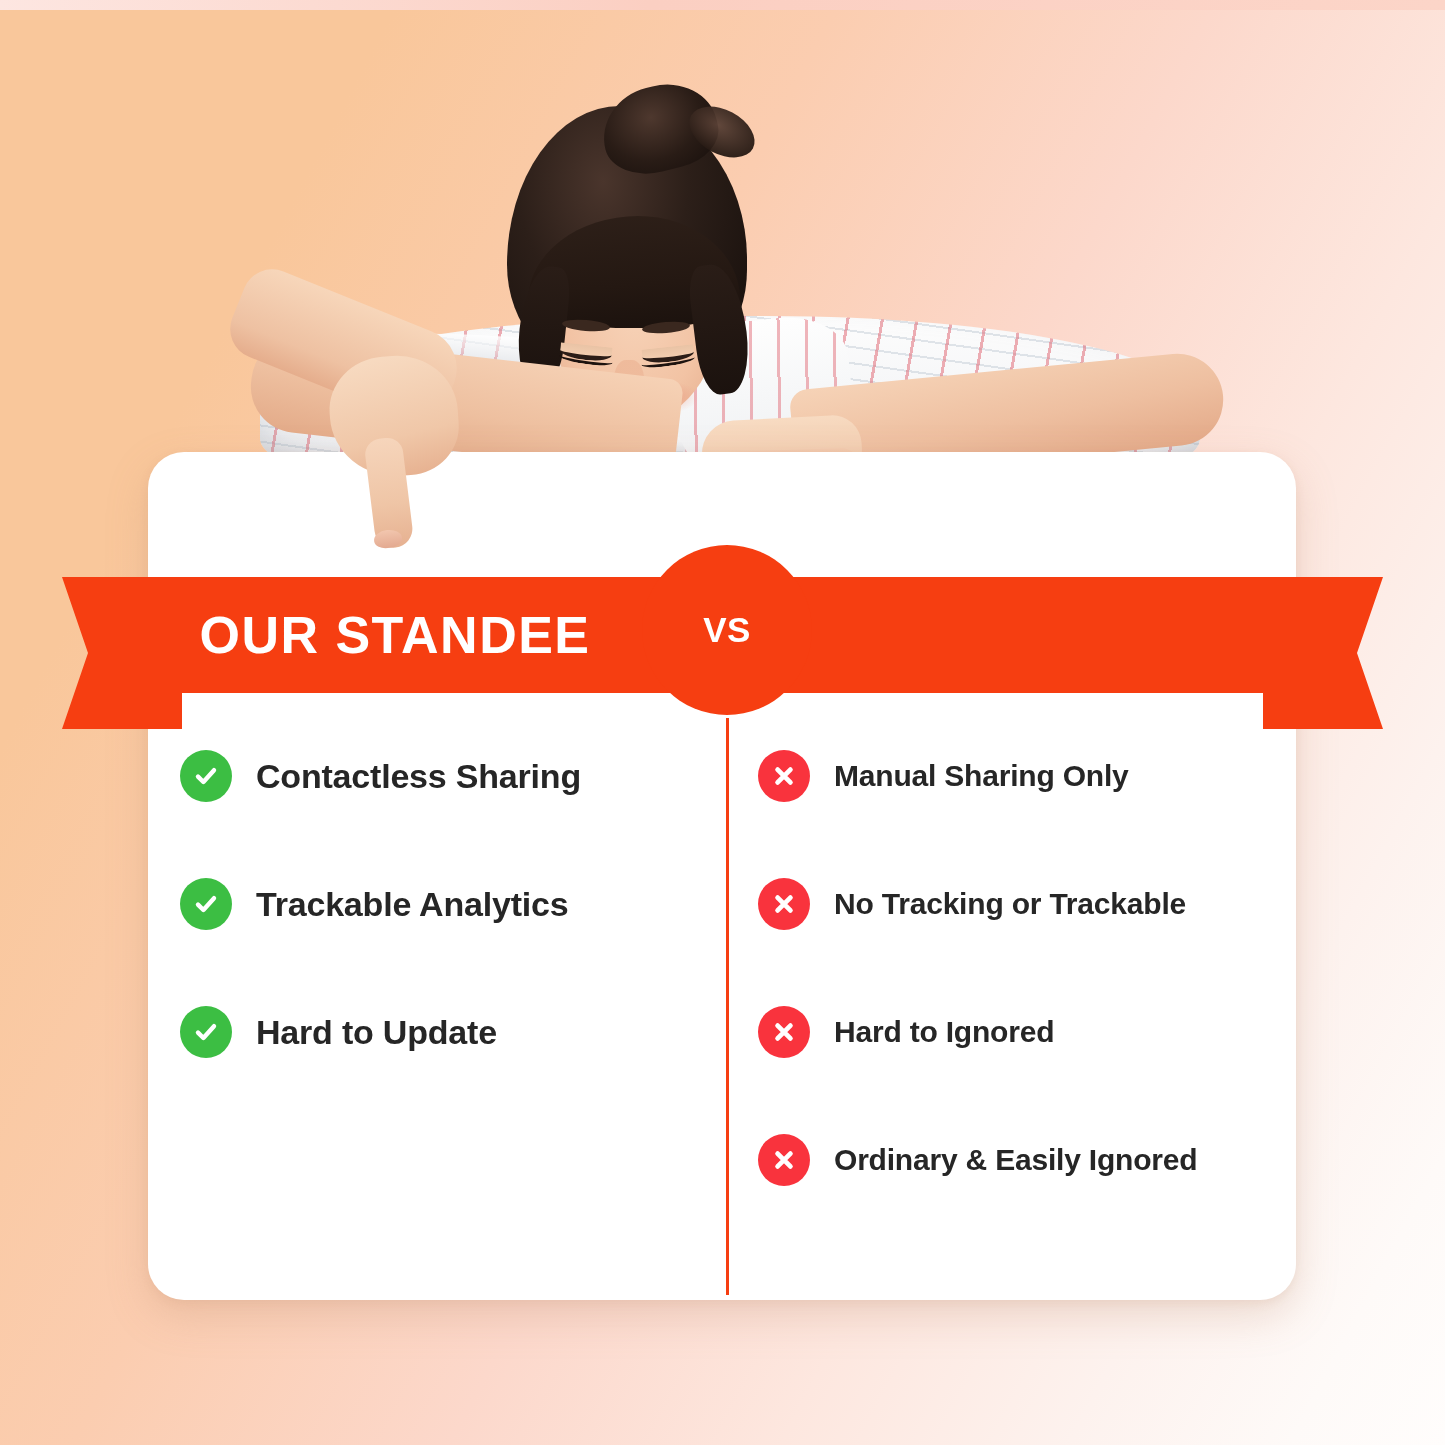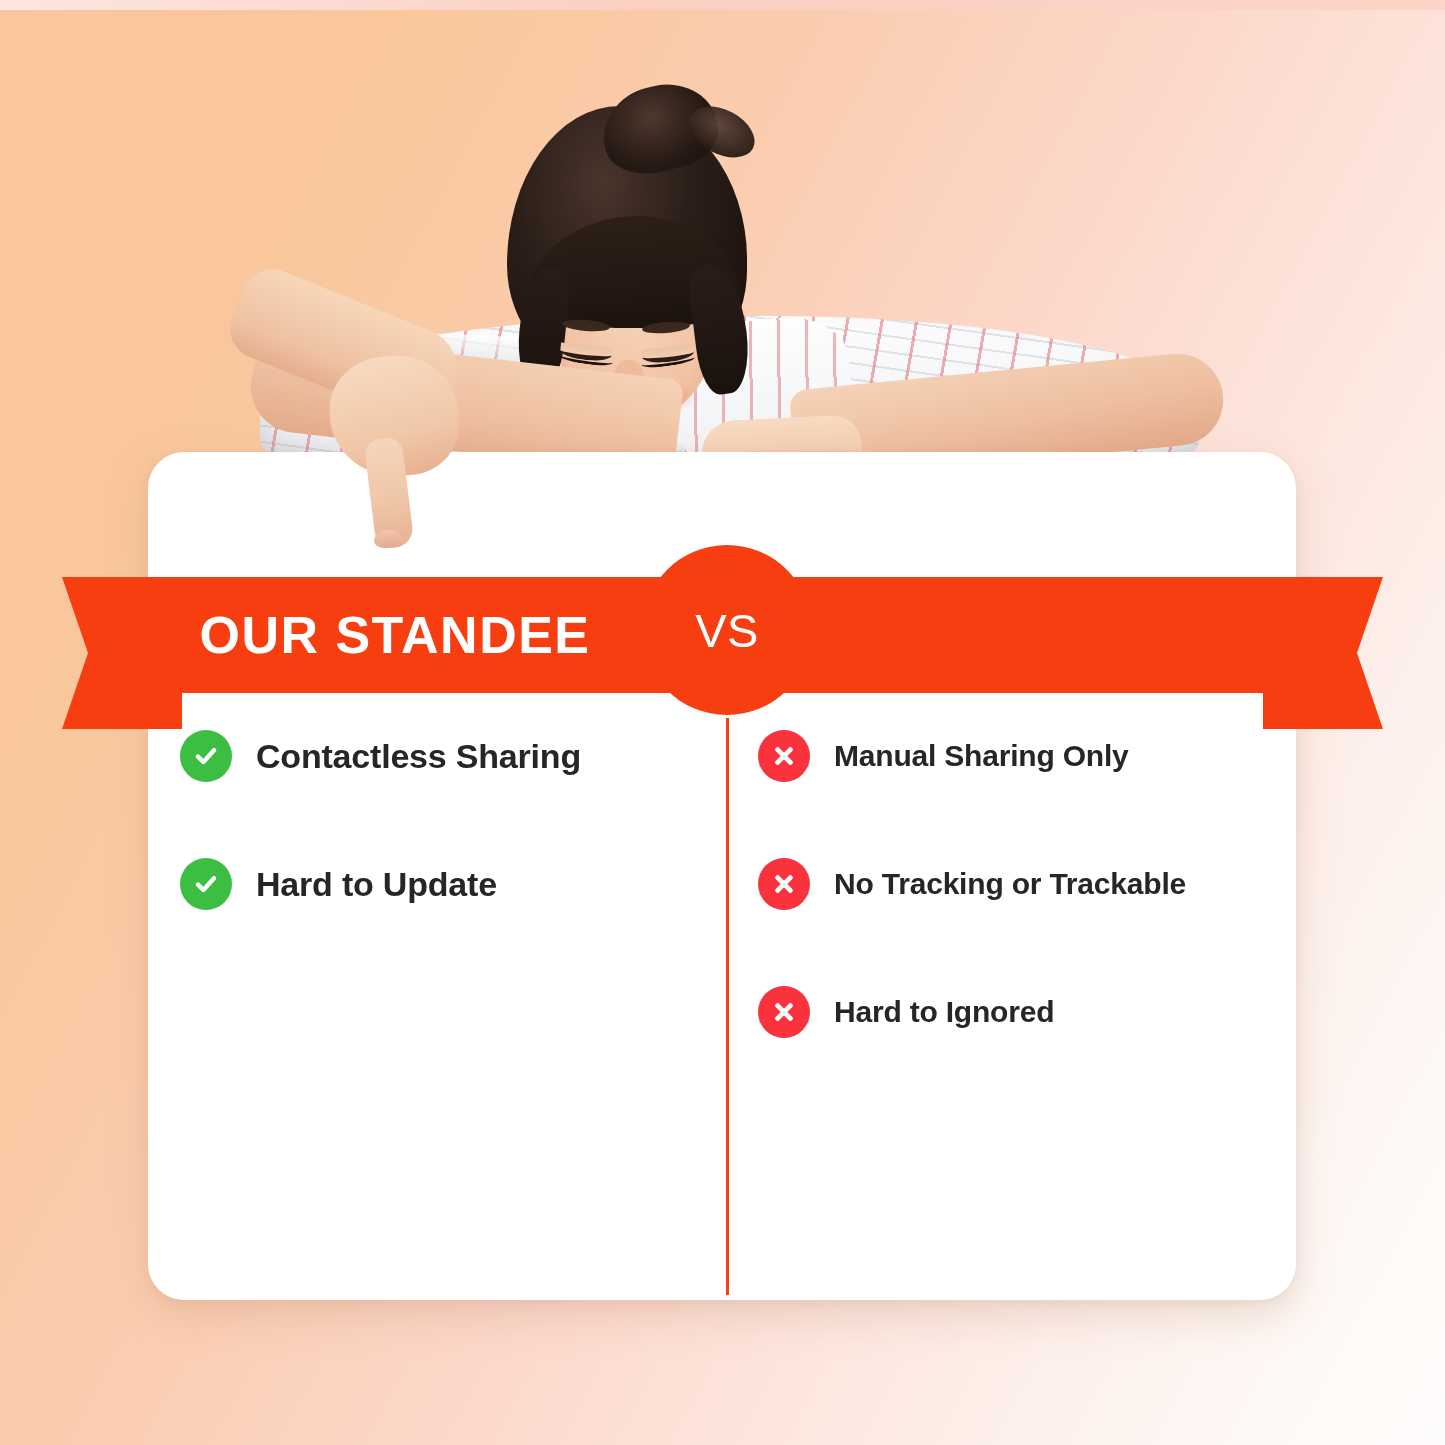--- a/index.html
+++ b/index.html
@@ -223,39 +223,39 @@
     position:absolute; left:148px; top:0; width:1148px; height:116px;
     background:#f63e11;
   }
   #vs-circle{
     position:absolute; left:642px; top:-32px; width:170px; height:170px;
     background:#f63e11; border-radius:50%;
   }
   #vs-label{
     position:absolute; left:642px; top:-32px; width:170px; height:170px;
     display:flex; align-items:center; justify-content:center;
-    color:#fff; font-size:47px; font-weight:400; letter-spacing:.5px;
+    color:#fff; font-size:35px; font-weight:700; letter-spacing:.5px;
   }
   #title-left{
     position:absolute; left:148px; top:0; width:494px; height:116px;
     display:flex; align-items:center; justify-content:center;
     color:#fff; font-size:52px; font-weight:700; letter-spacing:1.5px;
   }
   #title-right{
     position:absolute; left:812px; top:0; width:484px; height:116px;
     display:flex; align-items:center; justify-content:center;
     color:#fff; font-size:52px; font-weight:700; letter-spacing:1.5px;
   }
 
   
   #divider{
     position:absolute; left:726px; top:718px; width:3px; height:577px;
     background:#f63e11;
   }
-  .col{ position:absolute; top:692px; width:560px; }
+  .col{ position:absolute; top:712px; width:560px; }
   #col-left{ left:158px; }
   #col-right{ left:740px; }
 
   .row{
     display:flex; align-items:center; height:128px;
     padding-left:22px;
   }
   #col-right .row{ padding-left:18px; }
 
   .badge{
@@ -338,27 +338,35 @@
 
     <div class="row">
       <span class="badge ok">
         <svg width="30" height="30" viewBox="0 0 30 30" aria-hidden="true">
           <path d="M7 15.6 L12.4 21 L23 9.2" fill="none" stroke="#fff" stroke-width="4.4" stroke-linecap="round" stroke-linejoin="round"></path>
         </svg>
       </span>
       <span class="row-label">Contactless Sharing</span>
     </div>
 
-
     <div class="row">
       <span class="badge ok">
         <svg width="30" height="30" viewBox="0 0 30 30" aria-hidden="true">
           <path d="M7 15.6 L12.4 21 L23 9.2" fill="none" stroke="#fff" stroke-width="4.4" stroke-linecap="round" stroke-linejoin="round"></path>
         </svg>
       </span>
+      <span class="row-label">Trackable Analytics</span>
+    </div>
+
+    <div class="row">
+      <span class="badge ok">
+        <svg width="30" height="30" viewBox="0 0 30 30" aria-hidden="true">
+          <path d="M7 15.6 L12.4 21 L23 9.2" fill="none" stroke="#fff" stroke-width="4.4" stroke-linecap="round" stroke-linejoin="round"></path>
+        </svg>
+      </span>
       <span class="row-label">Hard to Update</span>
     </div>
 
 
   </div>
 
   <div class="col" id="col-right">
 
     <div class="row">
       <span class="badge no">
@@ -380,16 +388,24 @@
 
     <div class="row">
       <span class="badge no">
         <svg width="30" height="30" viewBox="0 0 30 30" aria-hidden="true">
           <path d="M8.6 8.6 L21.4 21.4 M21.4 8.6 L8.6 21.4" fill="none" stroke="#fff" stroke-width="4.8" stroke-linecap="round"></path>
         </svg>
       </span>
       <span class="row-label">Hard to Ignored</span>
     </div>
 
+    <div class="row">
+      <span class="badge no">
+        <svg width="30" height="30" viewBox="0 0 30 30" aria-hidden="true">
+          <path d="M8.6 8.6 L21.4 21.4 M21.4 8.6 L8.6 21.4" fill="none" stroke="#fff" stroke-width="4.8" stroke-linecap="round"></path>
+        </svg>
+      </span>
+      <span class="row-label">Ordinary &amp; Easily Ignored</span>
+    </div>
 
   </div>
 
 </div>
 
 </body></html>

